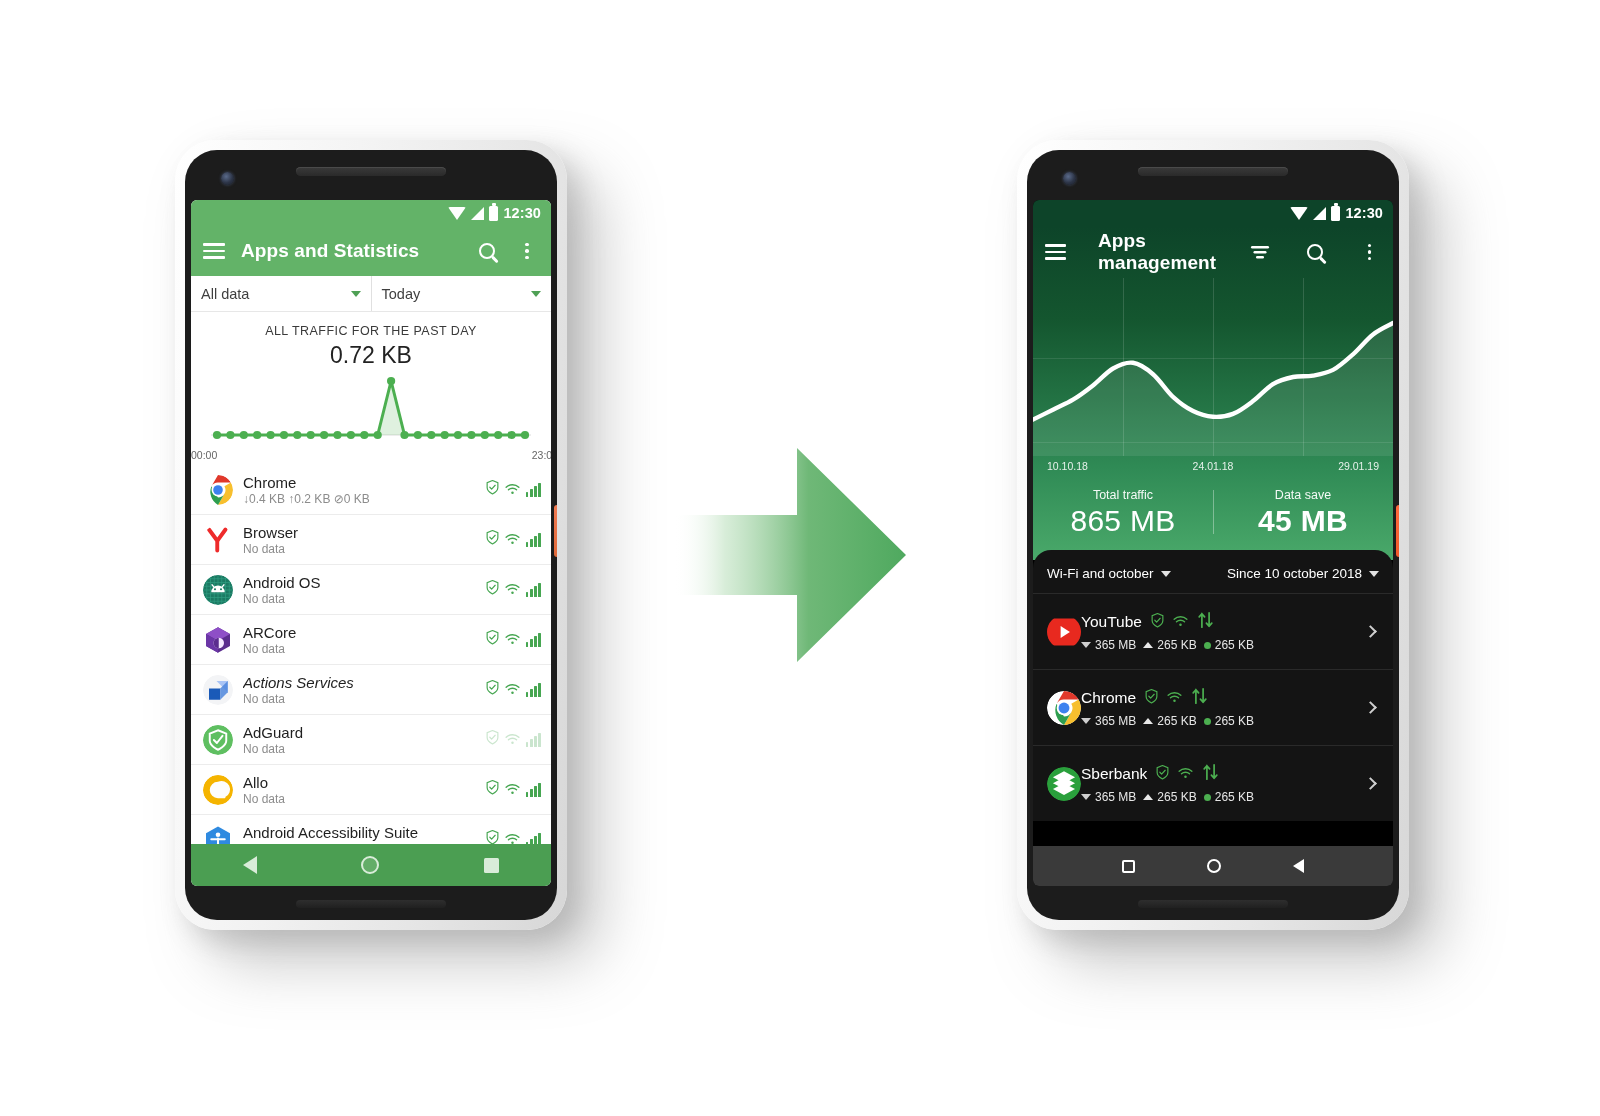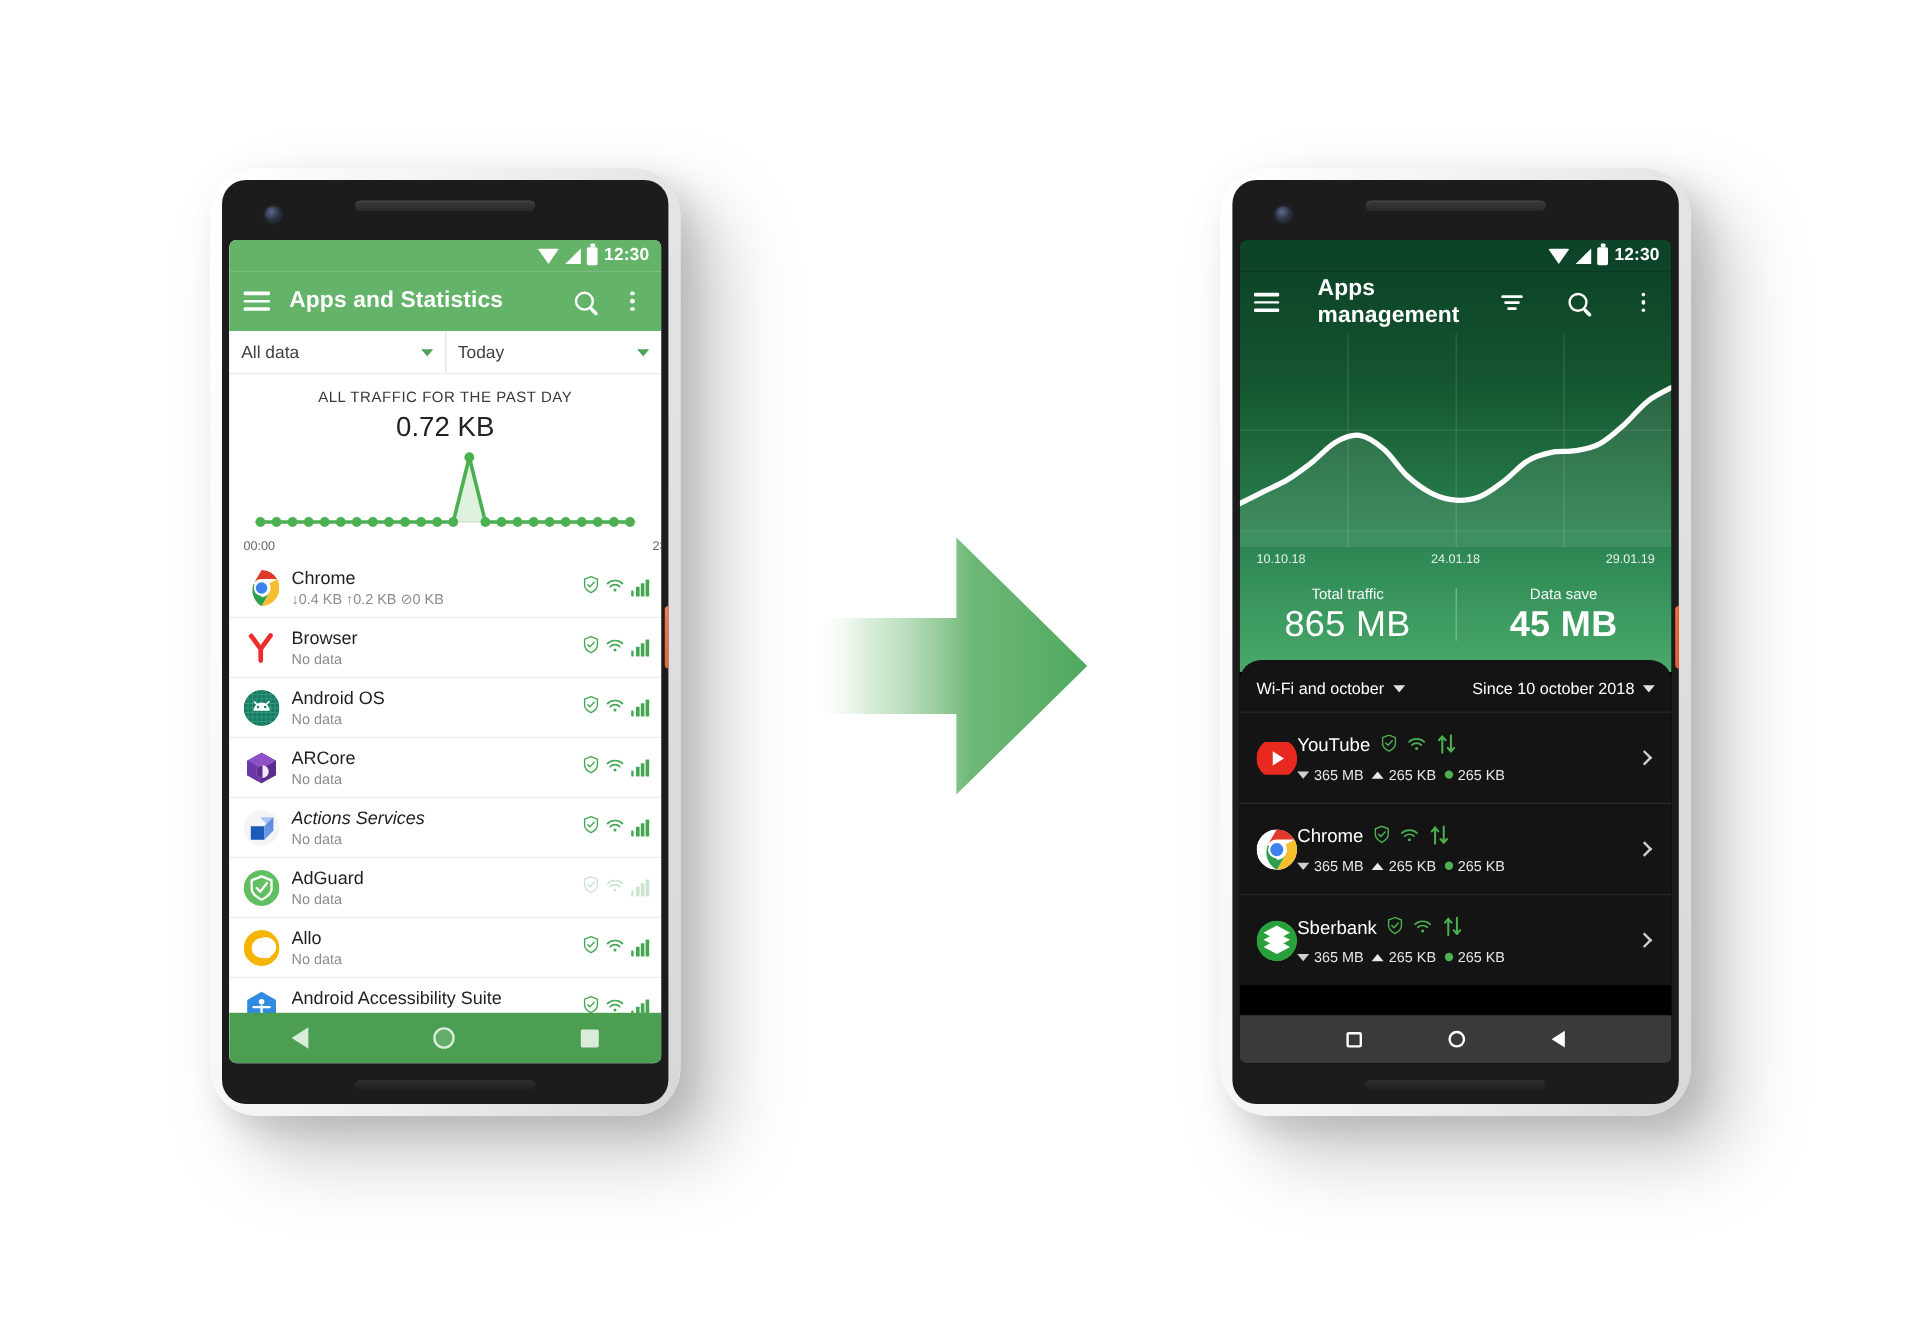--- a/index.html
+++ b/index.html
@@ -19,21 +19,21 @@
     background: linear-gradient(100deg,#ffffff 0%,#f4f4f4 35%,#e6e6e6 70%,#d7d7d7 100%);
     box-shadow: 34px 34px 60px rgba(140,140,140,.45), 12px 12px 26px rgba(120,120,120,.28);
     padding: 10px;
   }
   .phone.left  { left: 175px; top: 140px; }
   .phone.right { left: 1017px; top: 140px; }
 
   .phone-inner {
     position: relative;
     width: 100%; height: 100%;
-    border-radius: 20px;
+    border-radius: 32px;
     background: #1c1c1c;
     overflow: hidden;
   }
   .earpiece {
     position:absolute; top:17px; left:50%; transform:translateX(-50%);
     width: 150px; height: 9px; border-radius: 5px;
     background: linear-gradient(180deg,#3a3a3a,#2a2a2a);
     box-shadow: inset 0 1px 0 #4a4a4a;
   }
   .frontcam {
@@ -92,21 +92,21 @@
   .kebab i{width:3.6px;height:3.6px;border-radius:50%;background:#fff;display:block;}
 
   .filters { display:flex; height: 36px; background:#fff; border-bottom:1px solid #e7e7e7; }
   .filter {
     flex:1; display:flex; align-items:center; justify-content:space-between;
     padding: 0 10px; font-size:14.5px; color:#3f3f3f; cursor:pointer;
   }
   .filter + .filter { border-left: 1px solid #e0e0e0; }
   .caret { width:0;height:0;border-left:5px solid transparent;border-right:5px solid transparent;border-top:6px solid #4fa055;}
 
-  .chartbox { background:#fff; padding: 12px 12px 4px; }
+  .chartbox { background:#fff; padding: 12px 0 4px; }
   .chart-title { text-align:center; font-size:12.5px; color:#3a3a3a; letter-spacing:.45px; }
   .chart-value { text-align:center; font-size:23px; color:#222; margin-top:4px; }
   .spark { position:relative; width: 320px; height: 74px; margin: 4px auto 0; }
   .axis-row { display:flex; justify-content:space-between; width:367px; margin: 2px auto 0; font-size:10.5px; color:#666; }
 
   .applist { background:#fff; }
   .approw {
     display:flex; align-items:center; gap:10px;
     padding: 7px 10px 7px 12px; height:50px;
     border-bottom:1px solid #ececec; cursor:pointer;

